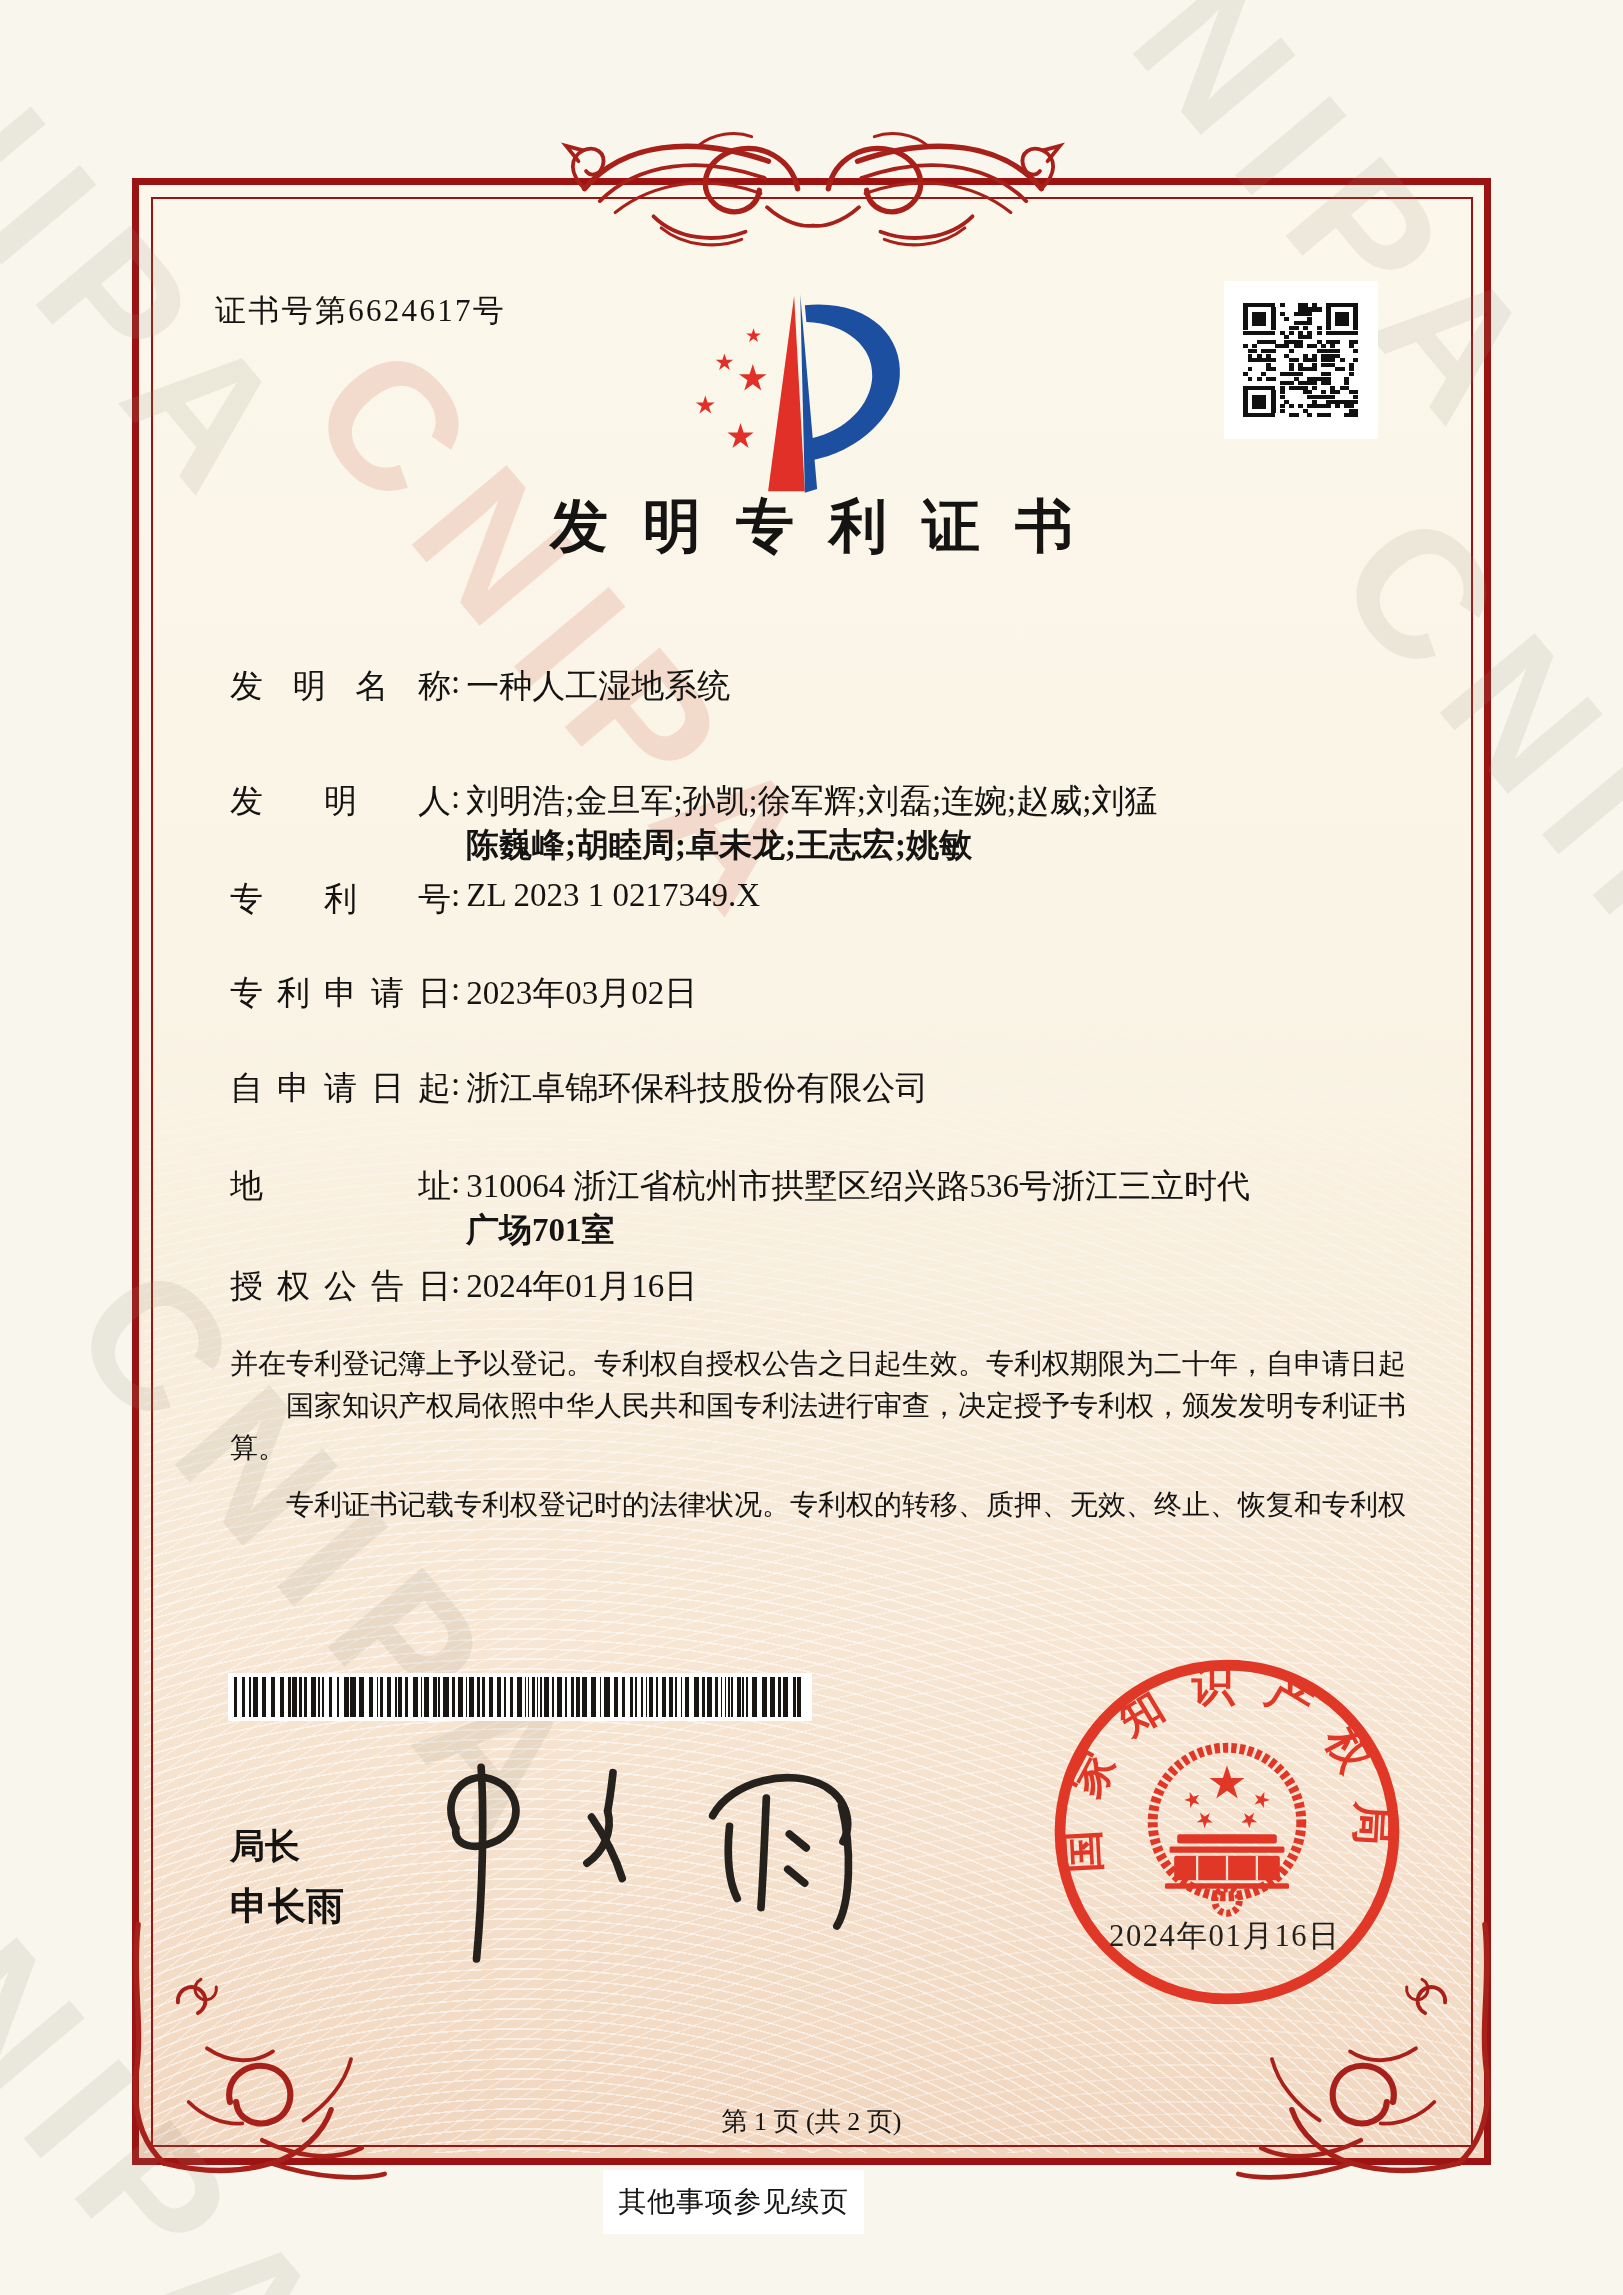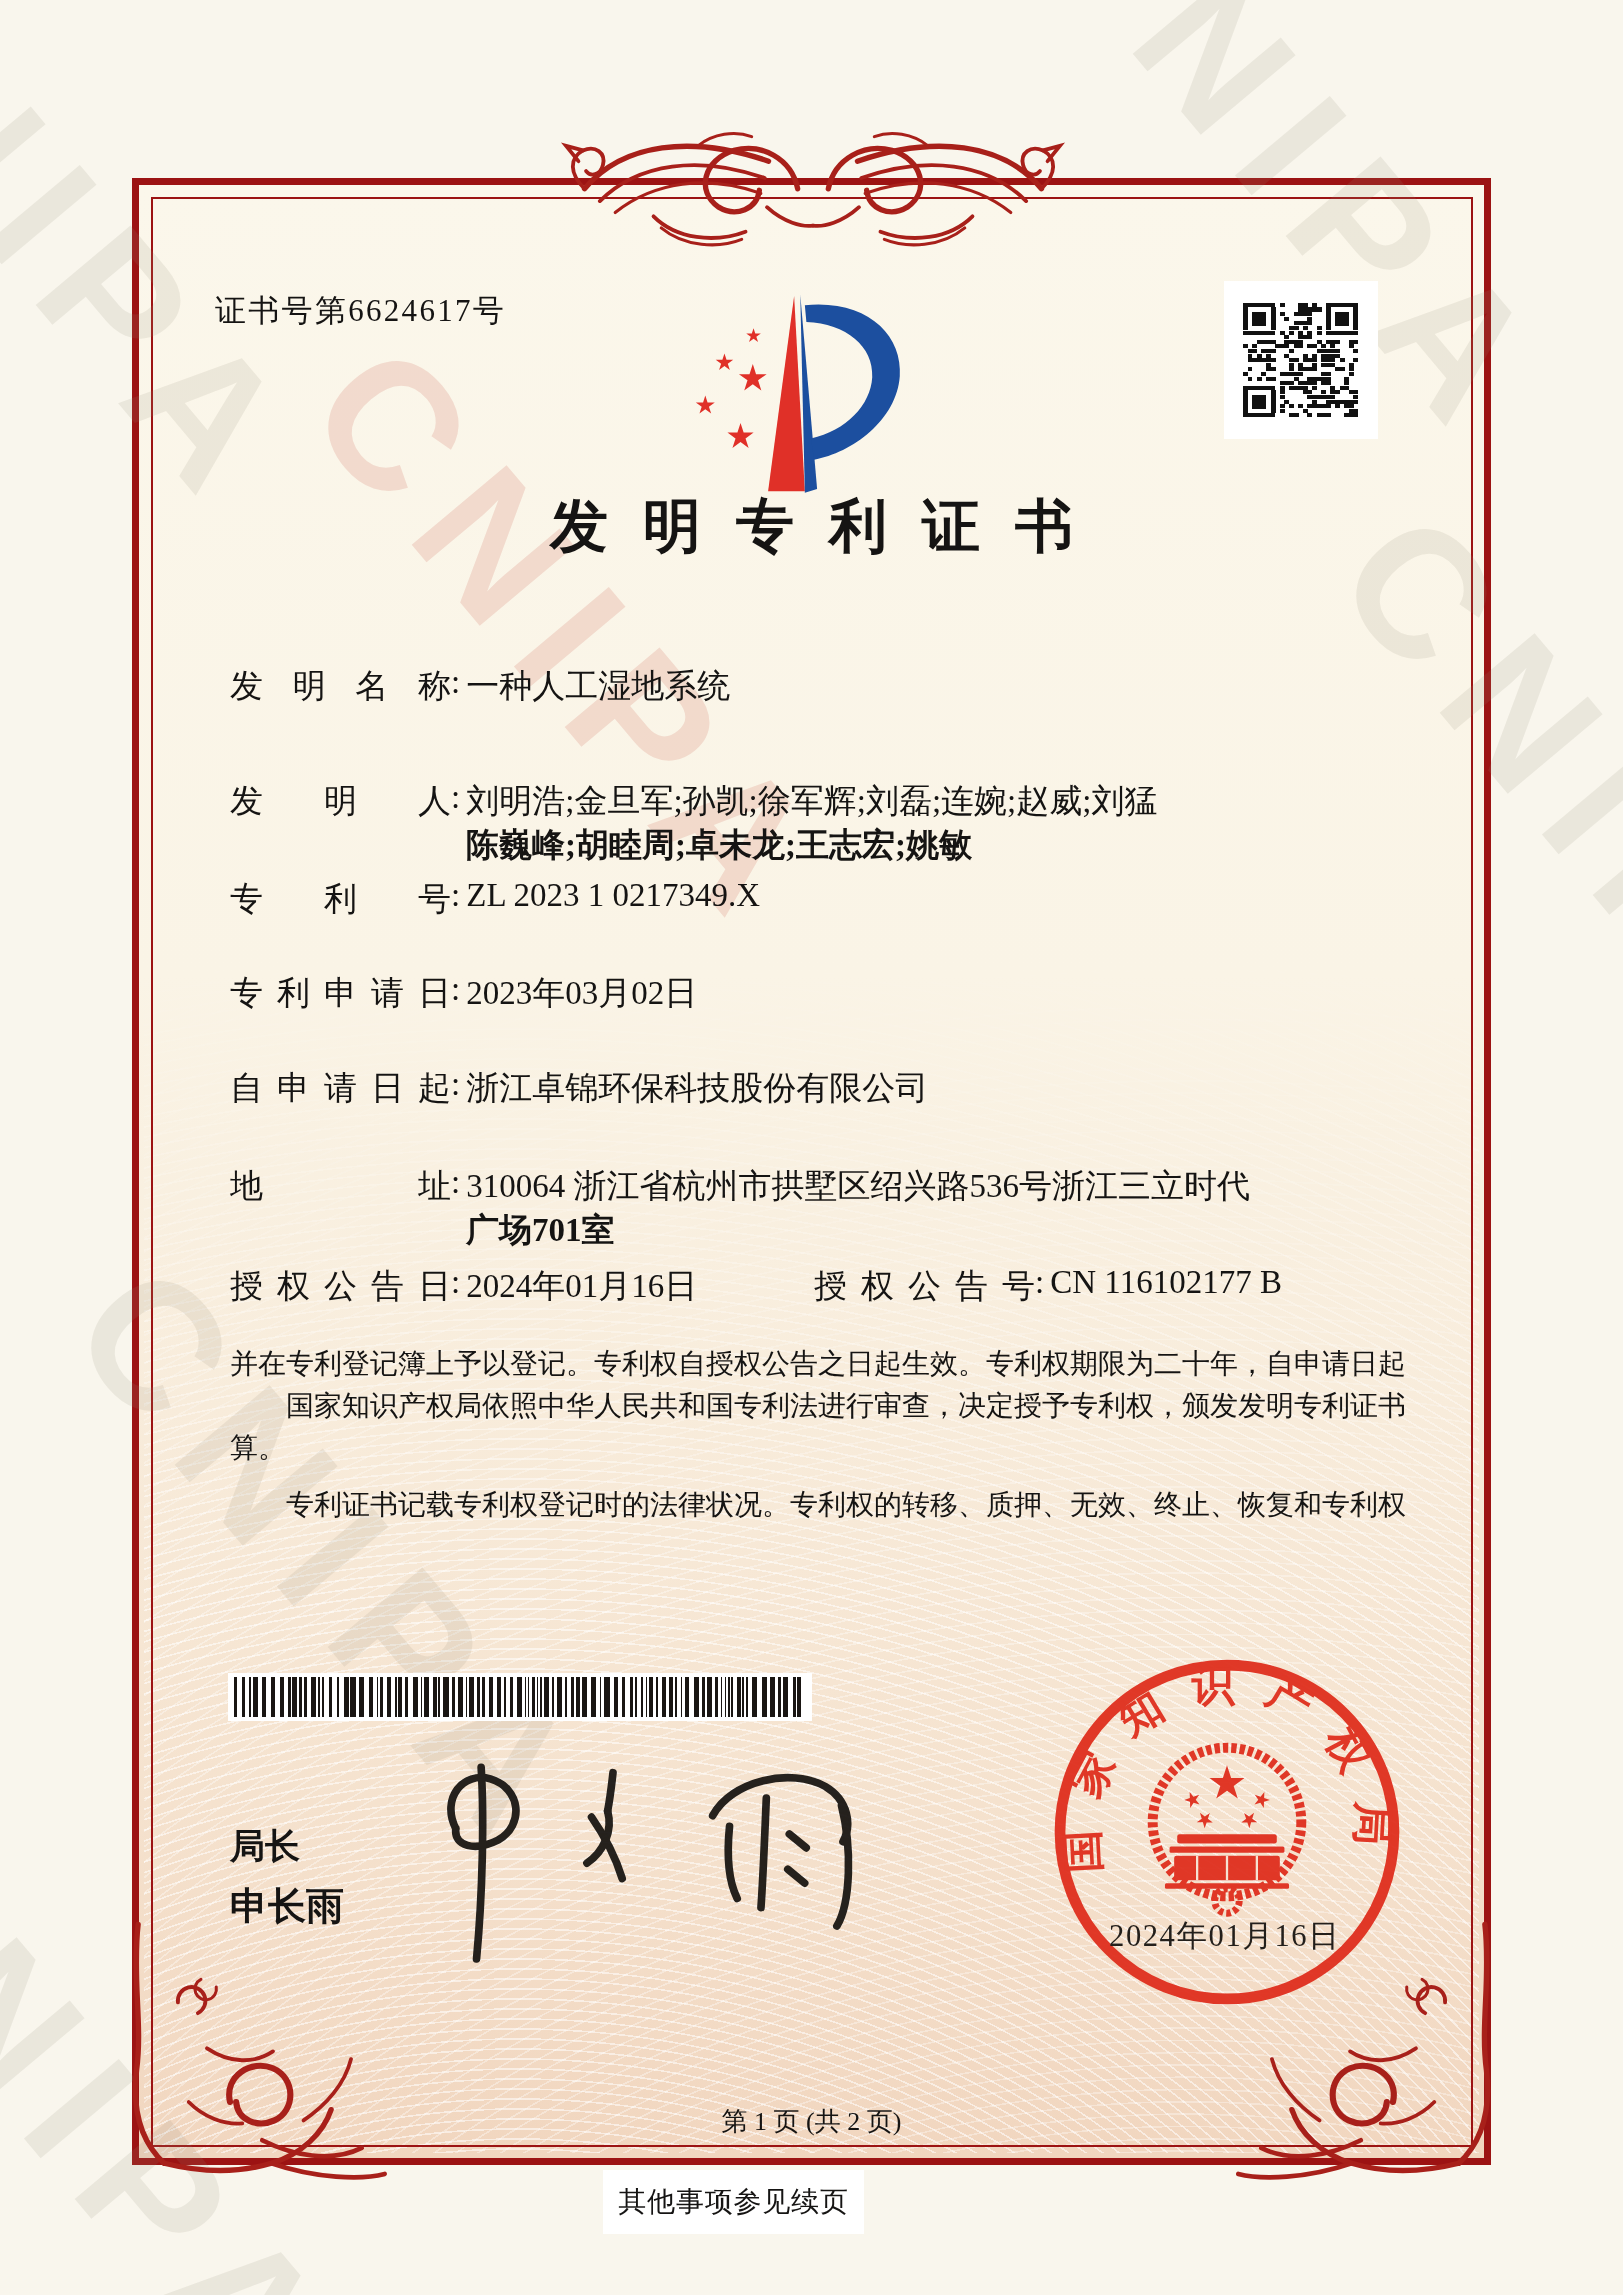--- a/index.html
+++ b/index.html
@@ -352,23 +352,20 @@
   </div>
 
   <div class="content frow" style="top:1164px;">
     <span class="flabel">地址</span><span class="fcolon">:</span><span class="fvalue">310064 浙江省杭州市拱墅区绍兴路536号浙江三立时代</span>
   </div>
   <div class="content fcont" style="top:1208px;">广场701室</div>
 
   <div class="content frow" style="top:1264px;">
     <span class="flabel">授权公告日</span><span class="fcolon">:</span><span class="fvalue">2024年01月16日</span>
   </div>
-  <div class="content frow" style="left:814px; top:1264px;">
-    <span class="flabel">授权公告号</span><span class="fcolon">:</span><span class="fvalue">CN 116102177 B</span>
-  </div>
 
   <div class="content para" style="top:1343px;">
     <div>并在专利登记簿上予以登记。专利权自授权公告之日起生效。专利权期限为二十年，自申请日起</div>
     <div>　　国家知识产权局依照中华人民共和国专利法进行审查，决定授予专利权，颁发发明专利证书</div>
     <div>算。</div>
   </div>
   <div class="content para" style="top:1484px;">
     <div>　　专利证书记载专利权登记时的法律状况。专利权的转移、质押、无效、终止、恢复和专利权</div>
   </div>
 

